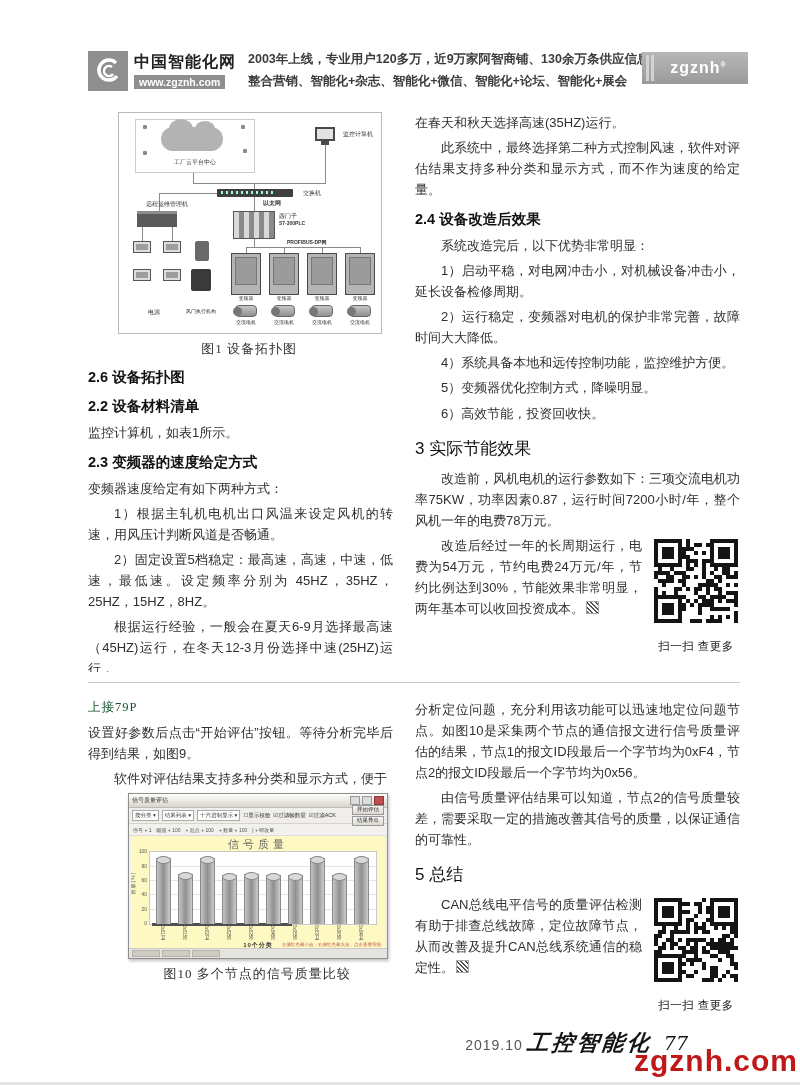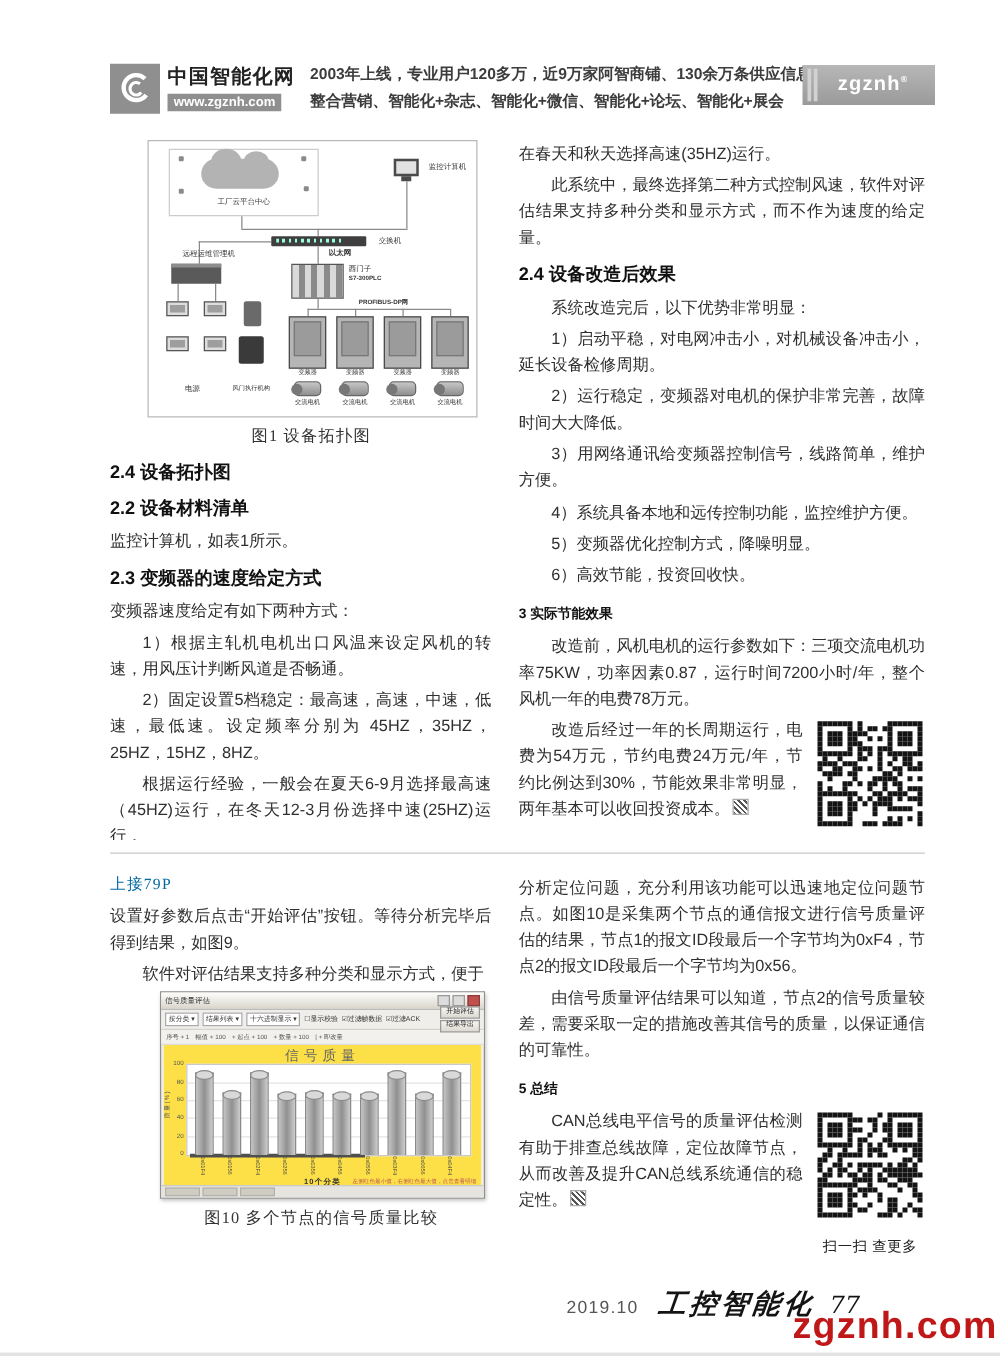--- a/index.html
+++ b/index.html
@@ -21,23 +21,23 @@
   .badge sup{font-size:7px;}
 
   
   .content{position:absolute;left:88px;top:112px;width:652px;}
   .cols{display:flex;gap:22px;}
   .col-l{width:305px;flex:0 0 auto;}
   .col-r{flex:1;min-width:0;}
   p{margin:0 0 4px 0;font-size:13px;line-height:1.62;text-align:justify;color:#2f2f2f;}
   .ind{text-indent:2em;}
   h4.sub{font-size:14.5px;font-weight:bold;color:#111;margin:10px 0 6px 0;}
-  h3.big{font-size:11px;font-weight:bold;color:#111;margin:13px 0 8px 0;}
+  h3.big{font-size:17px;font-weight:normal;color:#111;margin:13px 0 8px 0;}
   .divider{border:none;border-top:1px solid #c9c9c9;margin:10px 0 16px 0;}
-  .cont-note{font-family:"Liberation Serif","DejaVu Serif",serif;font-size:12.5px;color:#0369a1;margin:0 0 6px 0;letter-spacing:1px;}
+  .cont-note{font-family:"Liberation Serif","DejaVu Serif",serif;font-size:12.5px;color:#14532d;margin:0 0 6px 0;letter-spacing:1px;}
   .fig-caption{font-family:"Liberation Serif","DejaVu Serif",serif;font-size:13px;color:#333;text-align:center;
                margin:6px 0 10px 0;letter-spacing:1px;}
   .end-mark{display:inline-block;width:11px;height:11px;vertical-align:-1px;margin-left:2px;
             background:repeating-linear-gradient(45deg,#555 0 1.5px,#fff 1.5px 3.2px);border:1px solid #aaa;}
 
   
   .qr-block{float:right;width:88px;margin:4px 0 2px 10px;text-align:center;}
   .qr{display:grid;grid-template-columns:repeat(21,1fr);grid-template-rows:repeat(21,1fr);
       width:84px;height:84px;background:#fff;margin:0 auto;}
   .qr div.on{background:#141414;}
@@ -79,41 +79,41 @@
   .winbtn{width:8px;height:7px;margin-left:2px;border:1px solid #999;background:#dcdcdc;}
   .winbtn.close{background:#c0504d;border-color:#8f3a38;}
   .f10-toolbar{height:15px;display:flex;align-items:center;gap:3px;padding:0 3px;background:#efeeea;border-bottom:1px solid #d5d3cc;}
   .dd{border:1px solid #aaa;background:#fff;font-size:5.5px;color:#333;padding:1px 2px;white-space:nowrap;}
   .cb{font-size:5.5px;color:#333;white-space:nowrap;}
   .f10-btns{margin-left:auto;display:flex;flex-direction:column;gap:1px;}
   .mini-btn{font-size:5.5px;color:#222;background:linear-gradient(#f6f5f2,#dcd9d0);border:1px solid #999;
             padding:0 4px;line-height:1.4;white-space:nowrap;}
   .f10-row2{height:11px;font-size:5px;color:#555;display:flex;align-items:center;padding:0 4px;background:#f2f1ee;
             border-bottom:1px solid #ddd;white-space:nowrap;overflow:hidden;}
-  .f10-chart{position:relative;height:116px;background:#fde047;margin:0 2px;}
+  .f10-chart{position:relative;height:116px;background:#fef9c3;margin:0 2px;}
   .f10-chart-title{position:absolute;top:1px;left:0;right:0;text-align:center;
                    font-family:"Liberation Serif",serif;font-size:11px;color:#666;letter-spacing:4px;}
   .f10-plot{position:absolute;left:18px;top:15px;width:226px;height:72px;border:1px solid #c9c9c9;background:#fff;}
   .gline{position:absolute;left:0;right:0;height:1px;background:#e4e4e4;}
   .cyl{position:absolute;bottom:0;width:13px;background:linear-gradient(90deg,#c4c4c4,#909090 50%,#cccccc);
        border:1px solid #8a8a8a;border-bottom:none;}
   .cyl::before{content:'';position:absolute;top:-3px;left:-1px;width:13px;height:6px;border-radius:50%;
                background:#d9d9d9;border:1px solid #8a8a8a;}
   .floor{position:absolute;bottom:-2px;left:2px;width:62%;height:3px;background:#4f4f4f;}
   .ytick{position:absolute;left:3px;width:13px;text-align:right;font-size:5px;color:#555;}
   .ylab{position:absolute;left:-9px;top:44px;font-size:5px;color:#555;transform:rotate(-90deg);letter-spacing:1px;}
   .xlab{position:absolute;top:89px;writing-mode:vertical-rl;font-size:4.5px;color:#444;height:15px;line-height:1;}
   .xtitle{position:absolute;top:105px;left:0;right:0;text-align:center;font-size:6px;font-weight:bold;color:#333;letter-spacing:1px;}
   .annot{position:absolute;top:106px;right:4px;font-size:4.5px;color:#bf5a55;}
   .f10-status{position:absolute;left:0;right:0;bottom:0;height:7px;background:#e6e4df;border-top:1px solid #c9c9c9;display:flex;gap:2px;padding:1px 3px;}
   .f10-status i{display:block;width:26px;background:#cfccc4;border:1px solid #b5b2aa;}
 
   
   .footer-line{position:absolute;left:88px;top:1028px;width:600px;text-align:right;white-space:nowrap;}
-  .f-date{font-size:14px;color:#555;letter-spacing:1px;margin-right:16px;}
+  .f-date{font-size:14px;color:#555;letter-spacing:1px;margin-right:4px;}
   .f-journal{font-family:"DejaVu Serif","Liberation Serif",serif;font-style:italic;font-weight:bold;
              font-size:22px;color:#141414;letter-spacing:3px;transform:skewX(-6deg);display:inline-block;margin-right:12px;}
   .f-page{font-family:"DejaVu Serif",serif;font-style:italic;font-size:19px;color:#141414;}
   .f-site{position:absolute;right:2px;top:1044px;font-size:30px;font-weight:bold;color:#c01818;letter-spacing:1px;}
 </style>
 </head>
 <body>
 
 <div class="page">
 
@@ -197,38 +197,37 @@
           <div class="motor" style="left:154px;"></div>
           <div class="motor" style="left:192px;"></div>
           <div class="motor" style="left:230px;"></div>
           <span class="dlab" style="left:112px;top:207px;width:30px;font-size:5px;">交流电机</span>
           <span class="dlab" style="left:150px;top:207px;width:30px;font-size:5px;">交流电机</span>
           <span class="dlab" style="left:188px;top:207px;width:30px;font-size:5px;">交流电机</span>
           <span class="dlab" style="left:226px;top:207px;width:30px;font-size:5px;">交流电机</span>
         </div>
         <div class="fig-caption" style="margin-left:30px;width:262px;">图1 设备拓扑图</div>
 
-        <h4 class="sub">2.4 设备拓扑图</h4>
+        <h4 class="sub">2.6 设备拓扑图</h4>
         <h4 class="sub">2.2 设备材料清单</h4>
         <p>监控计算机，如表1所示。</p>
         <h4 class="sub">2.3 变频器的速度给定方式</h4>
         <p>变频器速度给定有如下两种方式：</p>
         <p class="ind">1）根据主轧机电机出口风温来设定风机的转速，用风压计判断风道是否畅通。</p>
         <p class="ind">2）固定设置5档稳定：最高速，高速，中速，低速，最低速。设定频率分别为 45HZ，35HZ，25HZ，15HZ，8HZ。</p>
         <p class="ind">根据运行经验，一般会在夏天6-9月选择最高速（45HZ)运行，在冬天12-3月份选择中速(25HZ)运行，</p>
       </div>
 
       <div class="col-r">
         <p>在春天和秋天选择高速(35HZ)运行。</p>
         <p class="ind">此系统中，最终选择第二种方式控制风速，软件对评估结果支持多种分类和显示方式，而不作为速度的给定量。</p>
         <h4 class="sub">2.4 设备改造后效果</h4>
         <p class="ind">系统改造完后，以下优势非常明显：</p>
         <p class="ind">1）启动平稳，对电网冲击小，对机械设备冲击小，延长设备检修周期。</p>
         <p class="ind">2）运行稳定，变频器对电机的保护非常完善，故障时间大大降低。</p>
-        <p class="ind">3）用网络通讯给变频器控制信号，线路简单，维护方便。</p>
         <p class="ind">4）系统具备本地和远传控制功能，监控维护方便。</p>
         <p class="ind">5）变频器优化控制方式，降噪明显。</p>
         <p class="ind">6）高效节能，投资回收快。</p>
         <h3 class="big">3 实际节能效果</h3>
         <p class="ind">改造前，风机电机的运行参数如下：三项交流电机功率75KW，功率因素0.87，运行时间7200小时/年，整个风机一年的电费78万元。</p>
         <div>
           <div class="qr-block">
             <div class="qr">
                 <div class="on"></div>
                 <div class="on"></div>

